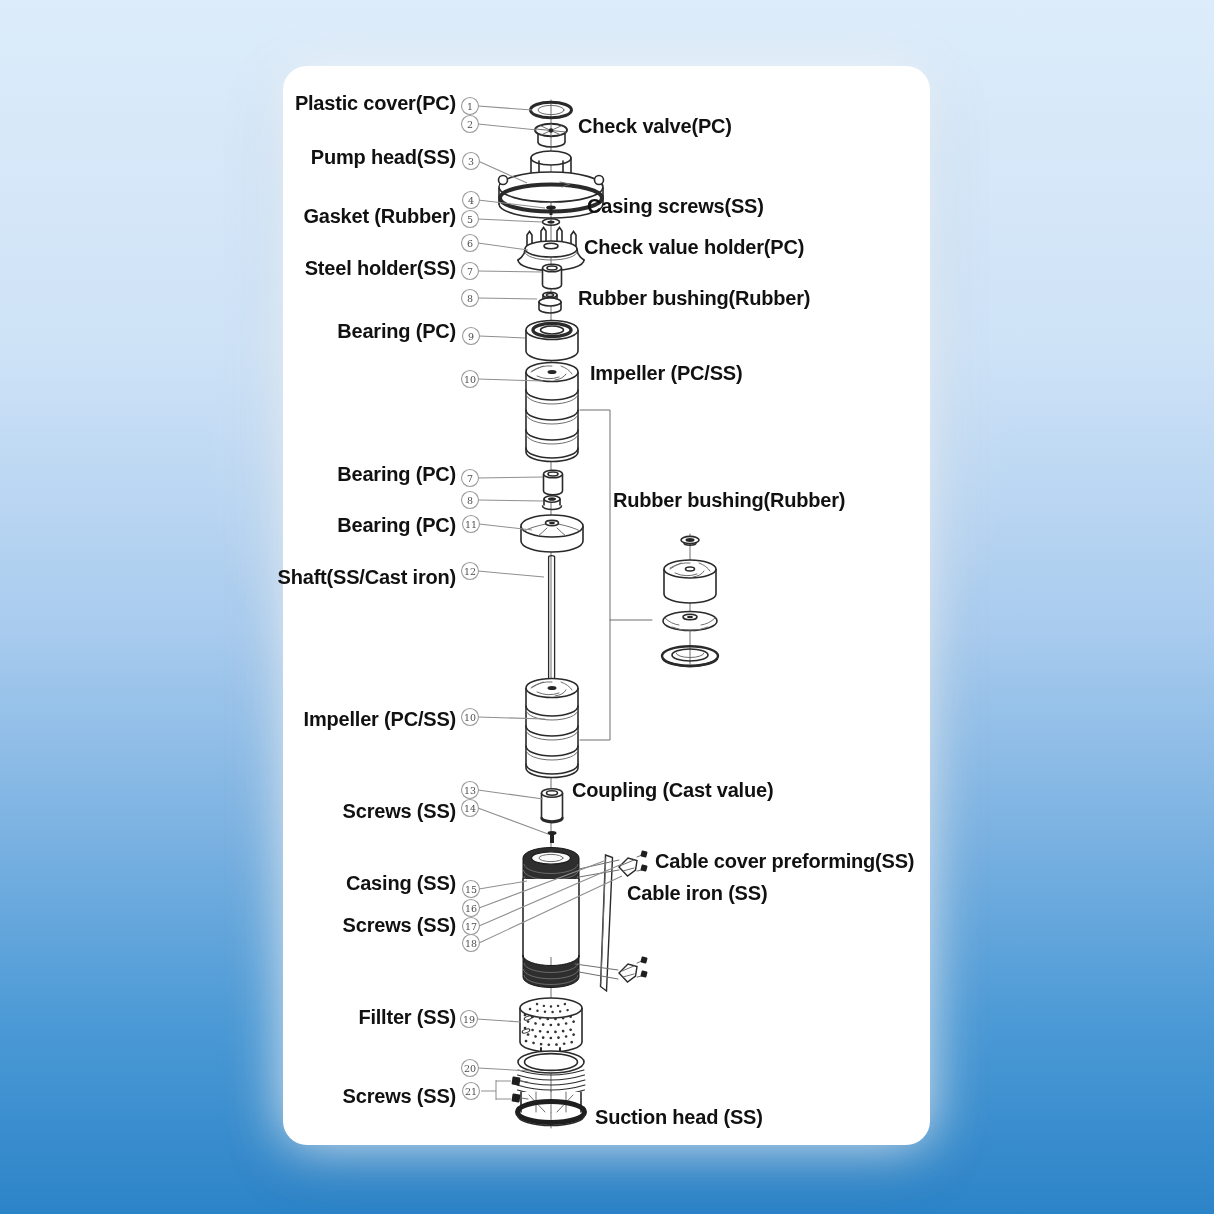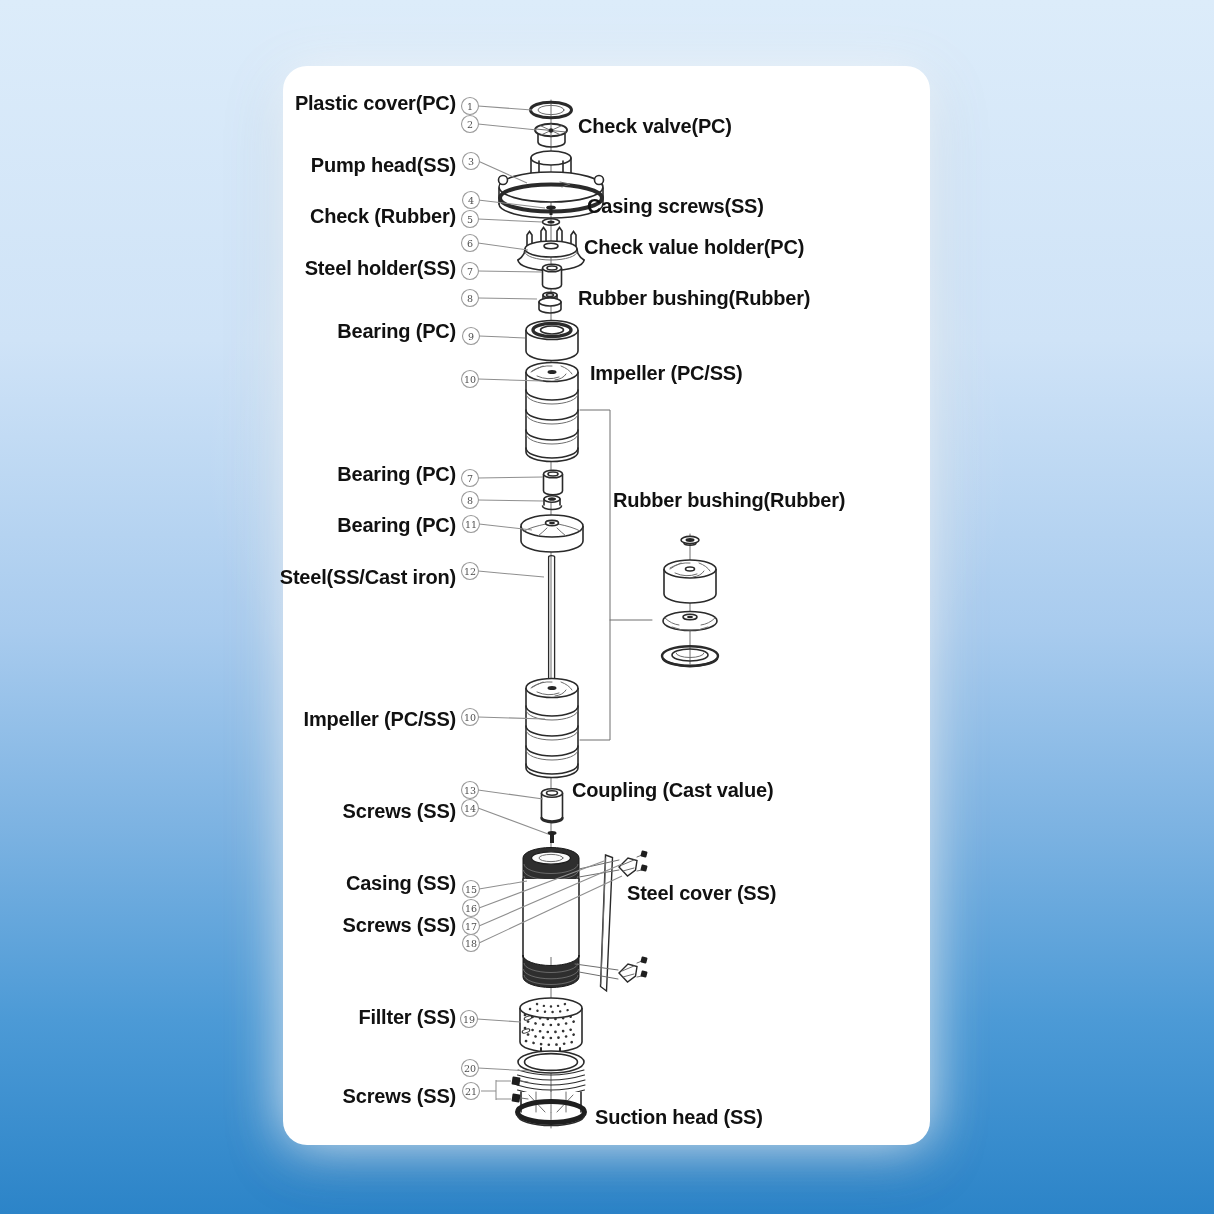--- a/index.html
+++ b/index.html
@@ -363,36 +363,37 @@
         <circle cx="470" cy="1068" r="8.5"></circle>
         <text x="470" y="1071.5">20</text>
       </g>
     <g class="callout">
         <circle cx="471" cy="1091" r="8.5"></circle>
         <text x="471" y="1094.5">21</text>
       </g>
   </svg>
 
   <div class="lbl left" style="top:90px">Plastic cover(PC)</div>
-  <div class="lbl left" style="top:152px">Pump head(SS)</div>
-  <div class="lbl left" style="top:203px">Check (Rubber)</div>
+  <div class="lbl left" style="top:144px">Pump head(SS)</div>
+  <div class="lbl left" style="top:203px">Gasket (Rubber)</div>
   <div class="lbl left" style="top:255px">Steel holder(SS)</div>
   <div class="lbl left" style="top:318px">Bearing (PC)</div>
   <div class="lbl left" style="top:461px">Bearing (PC)</div>
   <div class="lbl left" style="top:512px">Bearing (PC)</div>
-  <div class="lbl left" style="top:564px">Steel(SS/Cast iron)</div>
+  <div class="lbl left" style="top:564px">Shaft(SS/Cast iron)</div>
   <div class="lbl left" style="top:706px">Impeller (PC/SS)</div>
   <div class="lbl left" style="top:798px">Screws (SS)</div>
   <div class="lbl left" style="top:870px">Casing (SS)</div>
   <div class="lbl left" style="top:912px">Screws (SS)</div>
   <div class="lbl left" style="top:1004px">Fillter (SS)</div>
   <div class="lbl left" style="top:1083px">Screws (SS)</div>
 
   <div class="lbl" style="left:578px;top:113px">Check valve(PC)</div>
   <div class="lbl" style="left:587px;top:193px">Casing screws(SS)</div>
   <div class="lbl" style="left:584px;top:234px">Check value holder(PC)</div>
   <div class="lbl" style="left:578px;top:285px">Rubber bushing(Rubber)</div>
   <div class="lbl" style="left:590px;top:360px">Impeller (PC/SS)</div>
   <div class="lbl" style="left:613px;top:487px">Rubber bushing(Rubber)</div>
   <div class="lbl" style="left:572px;top:777px">Coupling (Cast value)</div>
-  <div class="lbl" style="left:627px;top:880px">Steel cover (SS)</div>
+  <div class="lbl" style="left:655px;top:848px">Cable cover preforming(SS)</div>
+  <div class="lbl" style="left:627px;top:880px">Cable iron (SS)</div>
   <div class="lbl" style="left:595px;top:1104px">Suction head (SS)</div>
 </div>
 
 </body></html>

